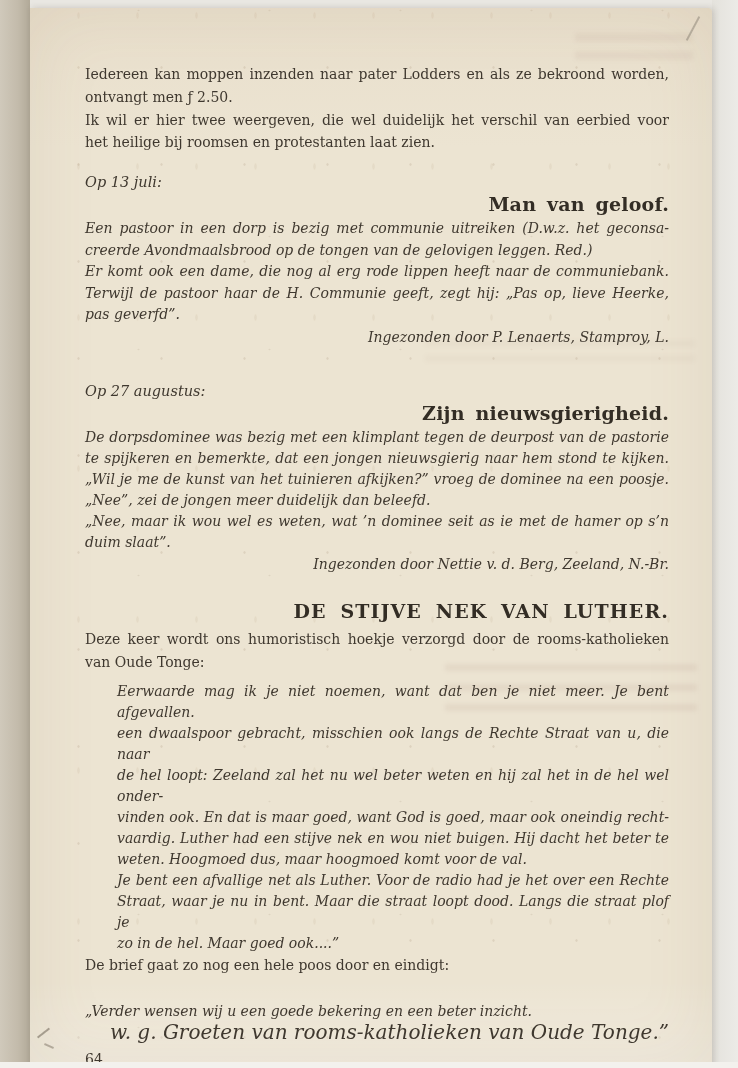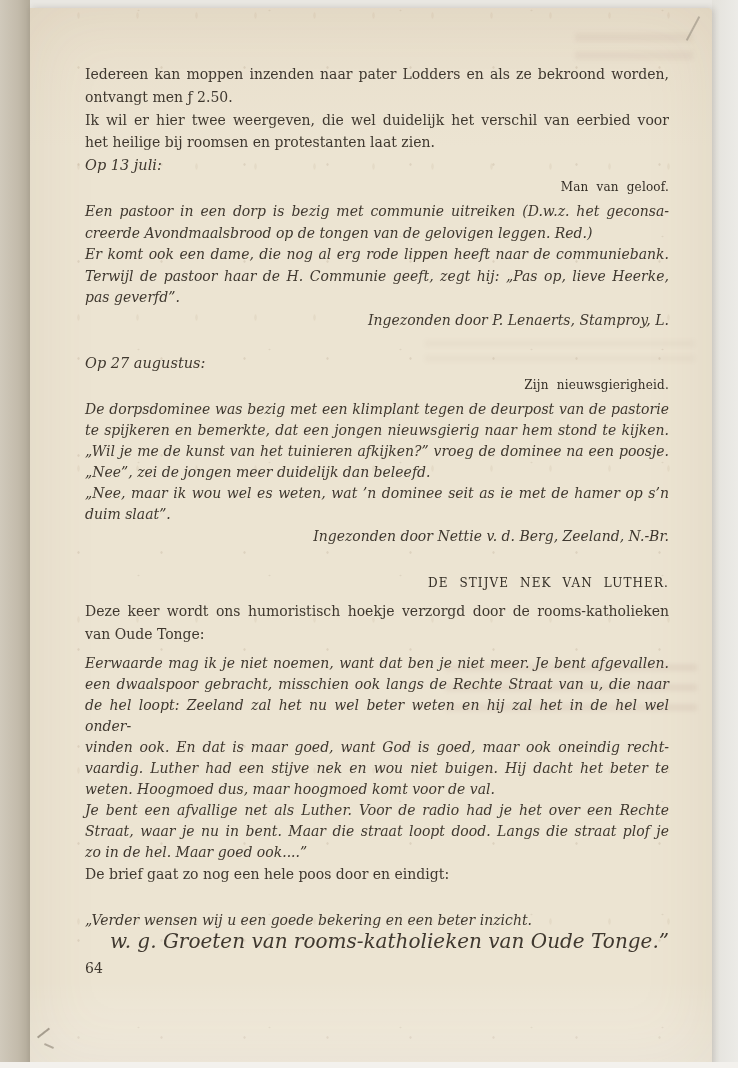--- a/index.html
+++ b/index.html
@@ -46,31 +46,31 @@
   .pencil-2{position:absolute;left:14px;top:1037px;width:10px;height:2px;
     background:rgba(110,100,85,0.45);transform:rotate(24deg);filter:blur(0.4px);}
 
   #content{position:absolute;left:55px;top:55px;width:584px;color:#3f382f;}
 
   .line{white-space:normal;}
   .jl{text-align:justify;text-align-last:justify;}
   .el{text-align:left;}
 
   .block-intro{font-size:14px;line-height:22.8px;}
-  .block-date{font-style:italic;font-size:14.5px;line-height:22px;margin-top:0;}
-  .block-date.second{margin-top:21px;}
-  .block-h{font-weight:normal;text-align:right;font-size:12px;line-height:22px;
+  .block-date{font-style:italic;font-size:14.5px;line-height:22px;margin-top:17px;}
+  .block-date.second{margin-top:32px;}
+  .block-h{font-weight:bold;text-align:right;font-size:19px;line-height:22px;
     word-spacing:4px;letter-spacing:0.2px;color:#332d25;}
   .block-h.caps{margin-top:25px;letter-spacing:1.1px;word-spacing:6px;}
   .story{font-style:italic;font-size:14px;line-height:21.5px;margin-top:3px;}
   .story.s2{line-height:21px;}
   .byline{font-style:italic;font-size:14px;text-align:right;line-height:22px;}
   .block-para{font-size:14px;line-height:23px;margin-top:6px;}
   .salutation{font-style:italic;font-size:14px;line-height:22px;margin-top:12px;}
-  .letter{font-style:italic;font-size:14px;line-height:21px;margin-top:7px;}
+  .letter{font-style:italic;font-size:14px;line-height:21px;margin-top:7px;margin-left:32px;}
   .letter.part2{margin-top:0;}
   .closing-roman{font-size:14px;line-height:22.5px;}
   .closing-quote{font-style:italic;font-size:14px;line-height:21px;margin-top:25px;}
   .signature{font-style:italic;font-size:20px;line-height:21px;text-align:right;}
   .pageno{font-size:14px;line-height:20px;margin-top:6px;}
 </style>
 </head>
 <body>
 
 <div class="scan">

